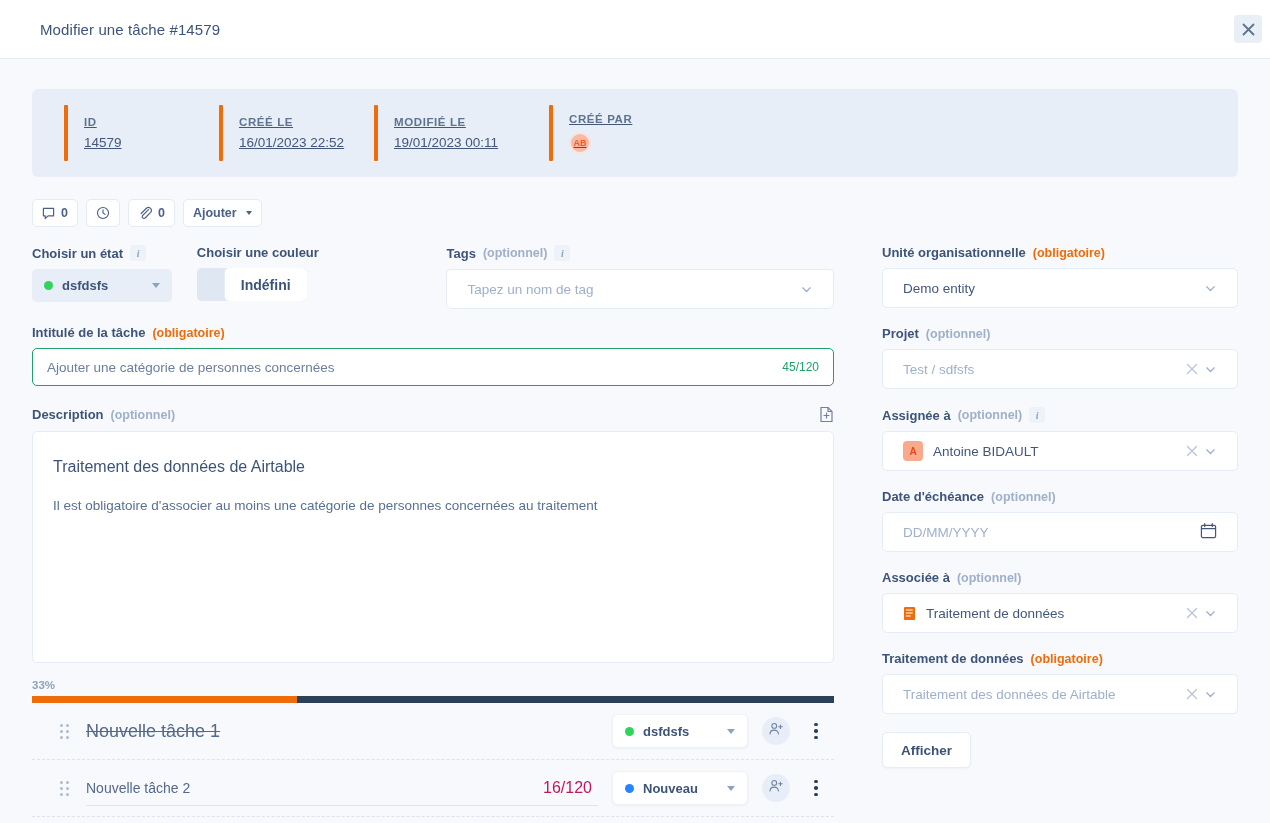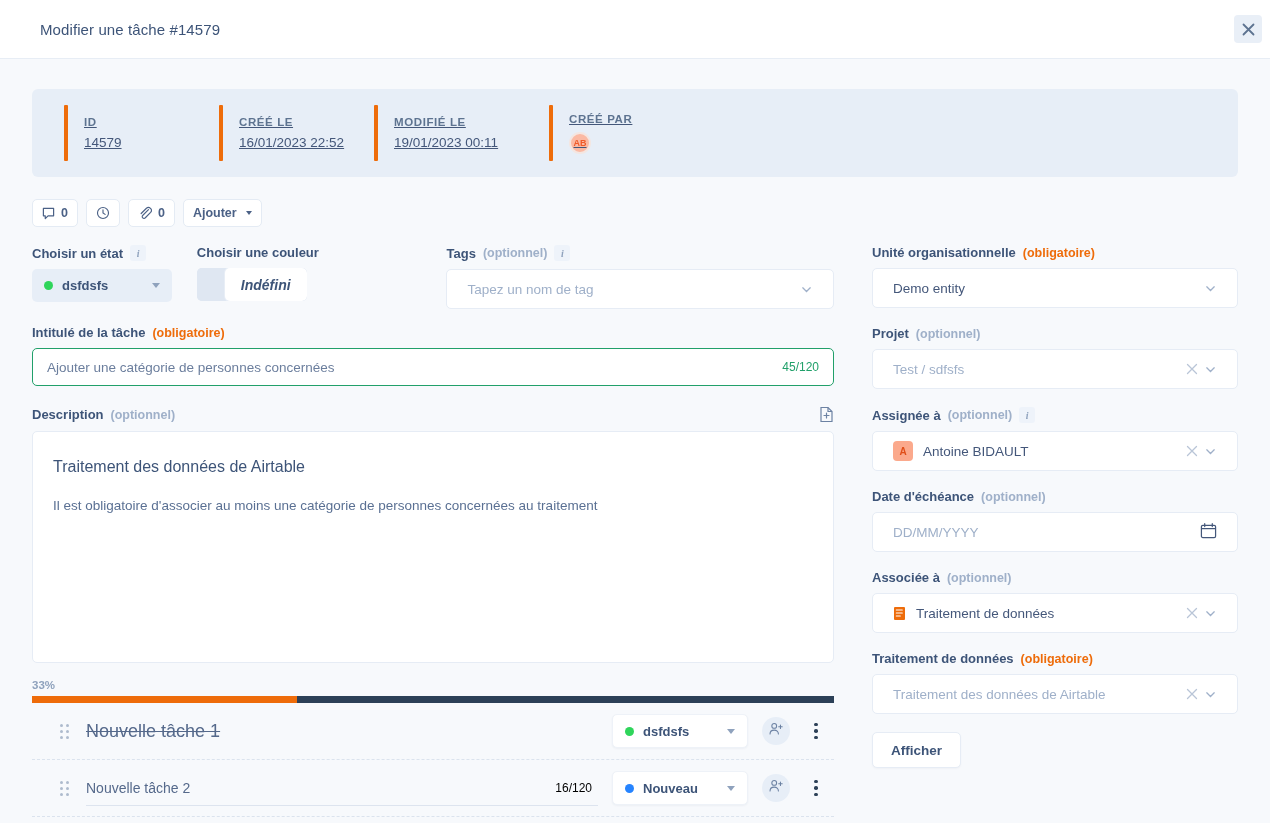--- a/index.html
+++ b/index.html
@@ -59,21 +59,21 @@
   .toolbar{ margin-top:22px; display:flex; gap:8px; align-items:center; }
   .tb-btn{
     height:28px; background:#fff; border:1px solid #e4ebf4; border-radius:5px;
     display:flex; align-items:center; gap:6px; padding:0 9px;
     font-size:12.5px; font-weight:bold; color:#4b6186; cursor:pointer;
   }
   .tb-btn svg{ display:block; }
   .caret{ width:0;height:0;border-left:3.5px solid transparent;border-right:3.5px solid transparent;border-top:4.5px solid #4b6186; margin-left:3px; }
 
   
-  .cols{ display:flex; gap:8px; margin-top:18px; }
+  .cols{ display:flex; gap:18px; margin-top:18px; }
   .col-left{ width:802px; }
   .col-right{ width:404px; margin-left:30px; }
 
   
   .fl{ font-size:13px; font-weight:bold; color:#3d5478; display:flex; align-items:center; gap:7px; margin-bottom:8px; }
   .fl .opt{ font-weight:bold; color:#9fb0c9; font-size:12.5px; }
   .fl .req{ font-weight:bold; color:#ee6c0a; font-size:12.5px; }
   .info-i{
     width:16px; height:16px; border-radius:3px; background:#eef3fa;
     display:inline-flex; align-items:center; justify-content:center;
@@ -91,21 +91,21 @@
     height:33px; background:#e7eef7; border-radius:5px;
     display:flex; align-items:center; padding:0 12px; gap:9px;
     width:140px; cursor:pointer;
   }
   .dot{ width:9px;height:9px;border-radius:50%; }
   .pill-label{ font-size:13px; font-weight:bold; color:#3d5478; flex:1; }
   .chev{ width:0;height:0;border-left:4px solid transparent;border-right:4px solid transparent;border-top:5px solid #8fa2bd; }
 
   .color-wrap{
     display:inline-flex; align-items:center; height:33px;
-    background:#dfe7f2; border-radius:5px; overflow:hidden;font-style:italic;
+    background:#dfe7f2; border-radius:5px; overflow:hidden;
   }
   .color-swatch{ width:28px; height:33px; background:#dfe7f2; }
   .color-name{
     background:#fff; height:33px; display:flex; align-items:center;
     padding:0 16px; font-size:14px; font-weight:bold; color:#3d5478;
     border-radius:5px; box-shadow:0 0 0 1px #e8eef6;
   }
 
   .ipt{
     height:40px; background:#fff; border:1px solid #e6ecf5; border-radius:5px;
@@ -147,21 +147,21 @@
   }
   .drag{ width:10px; margin:0 16px 0 28px; display:grid; grid-template-columns:3px 3px; gap:3px; cursor:grab; }
   .drag i{ width:3px;height:3px;background:#aebbce;border-radius:50%;display:block; }
   .sub-name{ font-size:18px; color:#55698b; }
   .sub-name.done{ text-decoration:line-through; }
   .sub-input{
     flex:1; display:flex; align-items:center;
     border-bottom:1px solid #dde4ef; height:36px; margin-right:14px;
   }
   .sub-input .nm{ font-size:14px; color:#55698b; }
-  .sub-input .cnt{ margin-left:auto; font-size:12px; color:#000000; padding-right:6px; }
+  .sub-input .cnt{ margin-left:auto; font-size:16px; color:#be185d; padding-right:6px; }
   .sub-spacer{ flex:1; }
   .state-chip{
     width:136px; height:34px; background:#fff; border:1px solid #eef2f8; border-radius:5px;
     display:flex; align-items:center; gap:9px; padding:0 12px;
     box-shadow:0 1px 2px rgba(40,60,90,.05); cursor:pointer;
   }
   .state-chip .pill-label{ font-size:13px; }
   .icon-circle{
     width:28px; height:28px; border-radius:50%; background:#e7eef7;
     display:flex; align-items:center; justify-content:center; margin-left:14px; cursor:pointer;

